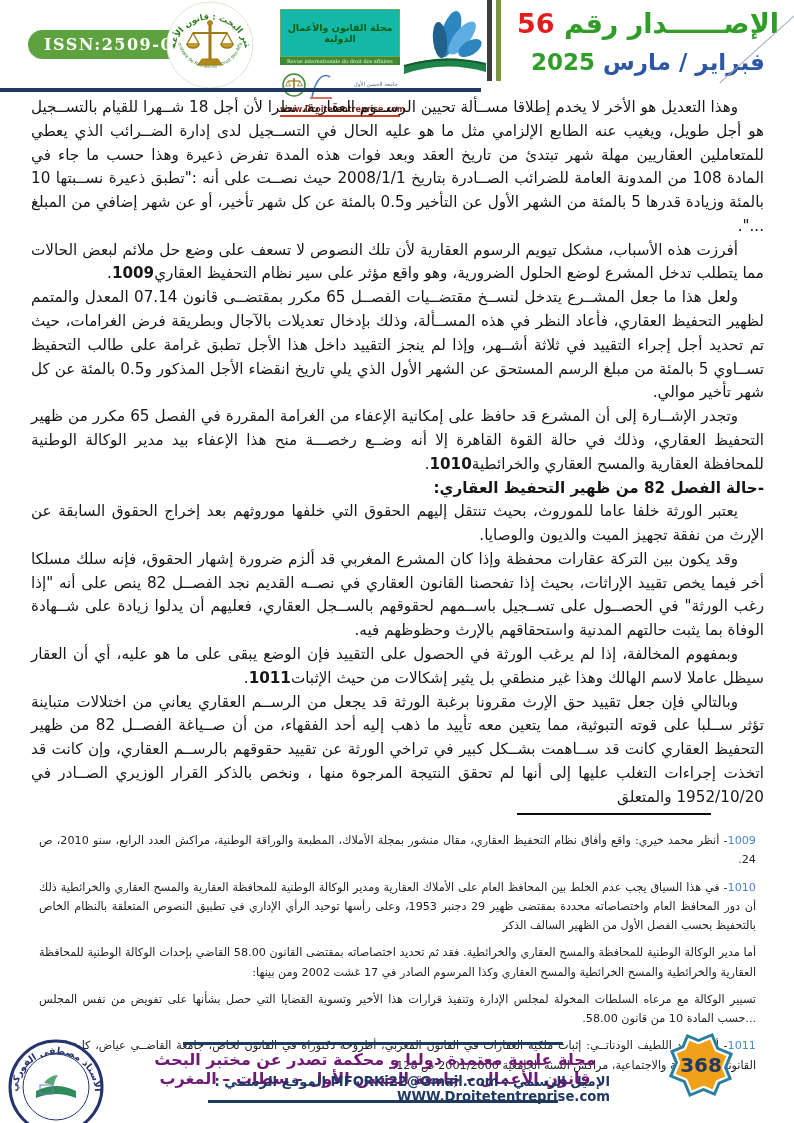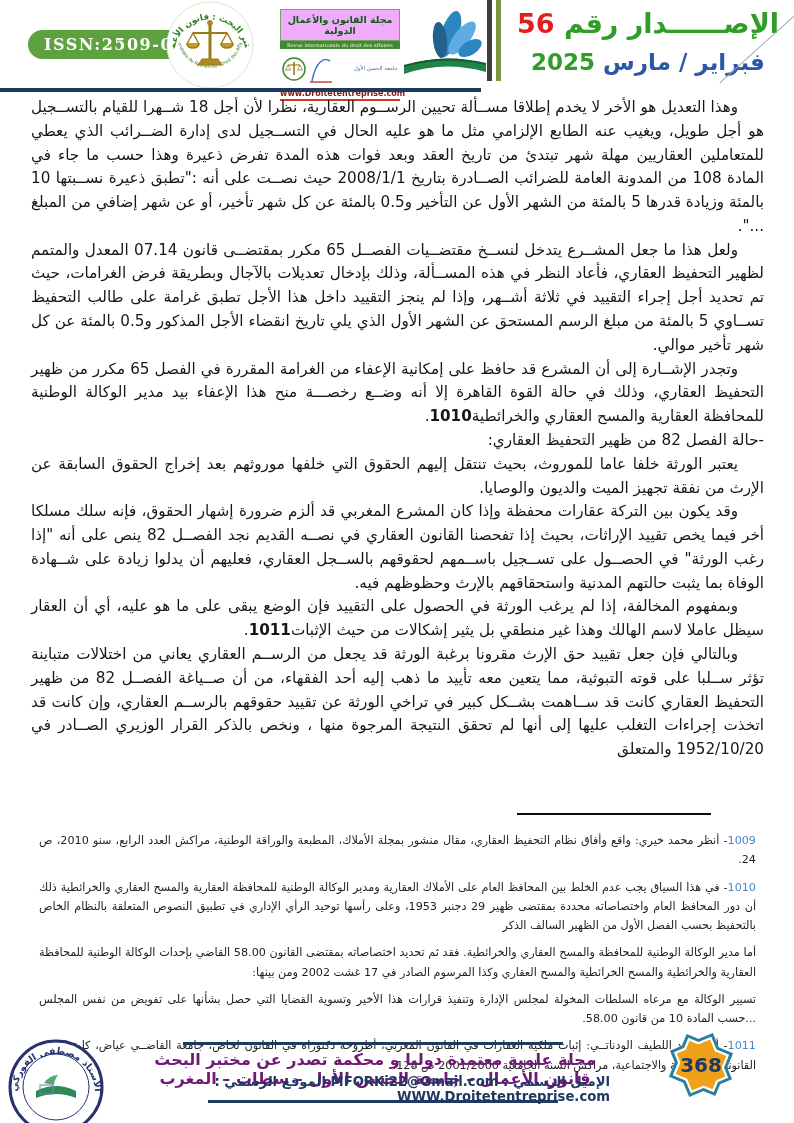--- a/index.html
+++ b/index.html
@@ -5,22 +5,22 @@
   html,body{margin:0;padding:0;background:#e8e8e8;}
   .page{position:relative;width:794px;height:1123px;margin:0 auto;background:#ffffff;
         font-family:"DejaVu Sans",sans-serif;overflow:hidden;}
 
   
   .issn-pill{position:absolute;left:28px;top:30px;background:#5ea23f;color:#fff;
              border-radius:20px;padding:5px 16px;font-size:16px;font-weight:bold;
              letter-spacing:1.5px;font-family:"DejaVu Serif",serif;}
   .lab-logo{position:absolute;left:166px;top:1px;width:88px;height:88px;}
   .journal-logo{position:absolute;left:280px;top:9px;width:120px;}
-  .jl-title{color:#0e5e12;background:#f0abfc;border:1px solid #74a85e;font-size:9.5px;
-            font-weight:bold;text-align:center;padding:4px 1px;direction:rtl;}
+  .jl-title{color:#0e5e12;background:#14b8a6;border:1px solid #74a85e;font-size:9.5px;
+            font-weight:bold;text-align:center;padding:12px 1px;direction:rtl;}
   .jl-sub{background:#3f8a33;color:#f2f2d8;font-size:5px;text-align:center;padding:1px 0;
           font-family:"DejaVu Serif",serif;}
   .jl-mid{height:38px;display:flex;align-items:center;justify-content:space-between;padding:1px 2px;}
   .jl-univ{font-size:5.5px;color:#51719e;direction:rtl;text-align:right;line-height:1.4;}
   .jl-site{color:#7c1d12;font-size:8px;font-weight:bold;border-bottom:2px solid #d23b2a;
            padding-bottom:1px;}
   .bird-logo{position:absolute;left:400px;top:4px;}
   .bar-dark{position:absolute;left:487px;top:0;width:5px;height:81px;background:#3d3d3b;}
   .bar-green{position:absolute;left:496px;top:0;width:5px;height:81px;background:#7d9440;}
   .issue-block{position:absolute;left:506px;top:8px;width:284px;direction:rtl;text-align:center;}
@@ -29,21 +29,21 @@
   .issue-l2{font-size:23px;font-weight:bold;color:#2b57a5;margin-top:10px;white-space:nowrap;}
   .issue-l2 .year{color:#2f9d27;}
   .diag-line{position:absolute;left:705px;top:44px;width:115px;height:1px;background:#9aa7b4;
              transform:rotate(-42deg);}
   .header-rule{position:absolute;left:0;top:88px;width:481px;height:4px;background:#1e3a5f;}
 
   
   .content{position:absolute;left:31px;top:96px;width:733px;direction:rtl;
            text-align:justify;font-size:15.2px;line-height:1.565;color:#161616;}
   .content p{margin:0;text-indent:26px;}
-  .section-heading{font-weight:normal;text-indent:0 !important;}
+  .section-heading{font-weight:bold;text-indent:0 !important;}
   .ref{font-weight:bold;}
 
   
   .fn-sep{position:absolute;left:517px;top:813px;width:194px;height:2px;background:#0c0c0c;}
   .footnotes{position:absolute;left:31px;top:823px;width:733px;direction:rtl;
              text-align:justify;font-size:11.2px;line-height:1.72;color:#222;}
   .footnotes p{margin:8px;}
   .fn-num{color:#4a86c8;}
 
   
@@ -129,20 +129,21 @@
       <span>فبراير / مارس</span>
       <span class="year">2025</span>
     </div>
   </div>
 
   <div class="diag-line"></div>
   <div class="header-rule"></div>
 
   <main class="content">
     <p><span>وهذا التعديل هو الأخر لا يخدم إطلاقا مســألة تحيين الرســوم العقارية، نظرا لأن أجل 18 شــهرا للقيام بالتســجيل هو أجل طويل، ويغيب عنه الطابع الإلزامي مثل ما هو عليه الحال في التســجيل لدى إدارة الضــرائب الذي يعطي للمتعاملين العقاريين مهلة شهر تبتدئ من تاريخ العقد وبعد فوات هذه المدة تفرض ذعيرة وهذا حسب ما جاء في المادة 108 من المدونة العامة للضرائب الصــادرة بتاريخ 2008/1/1 حيث نصــت على أنه :"تطبق ذعيرة نســبتها 10 بالمئة وزيادة قدرها 5 بالمئة من الشهر الأول عن التأخير و0.5 بالمئة عن كل شهر تأخير، أو عن شهر إضافي من المبلغ ...".</span><span class="ref"></span><span></span></p>
+    <p><span>أفرزت هذه الأسباب، مشكل تيويم الرسوم العقارية لأن تلك النصوص لا تسعف على وضع حل ملائم لبعض الحالات مما يتطلب تدخل المشرع لوضع الحلول الضرورية، وهو واقع مؤثر على سير نظام التحفيظ العقاري</span><span class="ref">1009</span><span>.</span></p>
     <p><span>ولعل هذا ما جعل المشــرع يتدخل لنســخ مقتضــيات الفصــل 65 مكرر بمقتضــى قانون 07.14 المعدل والمتمم لظهير التحفيظ العقاري، فأعاد النظر في هذه المســألة، وذلك بإدخال تعديلات بالآجال وبطريقة فرض الغرامات، حيث تم تحديد أجل إجراء التقييد في ثلاثة أشــهر، وإذا لم ينجز التقييد داخل هذا الأجل تطبق غرامة على طالب التحفيظ تســاوي 5 بالمئة من مبلغ الرسم المستحق عن الشهر الأول الذي يلي تاريخ انقضاء الأجل المذكور و0.5 بالمئة عن كل شهر تأخير موالي.</span><span class="ref"></span><span></span></p>
     <p><span>وتجدر الإشــارة إلى أن المشرع قد حافظ على إمكانية الإعفاء من الغرامة المقررة في الفصل 65 مكرر من ظهير التحفيظ العقاري، وذلك في حالة القوة القاهرة إلا أنه وضــع رخصـــة منح هذا الإعفاء بيد مدير الوكالة الوطنية للمحافظة العقارية والمسح العقاري والخرائطية</span><span class="ref">1010</span><span>.</span></p>
     <p class="section-heading">-حالة الفصل 82 من ظهير التحفيظ العقاري:</p>
     <p><span>يعتبر الورثة خلفا عاما للموروث، بحيث تنتقل إليهم الحقوق التي خلفها موروثهم بعد إخراج الحقوق السابقة عن الإرث من نفقة تجهيز الميت والديون والوصايا.</span><span class="ref"></span><span></span></p>
     <p><span>وقد يكون بين التركة عقارات محفظة وإذا كان المشرع المغربي قد ألزم ضرورة إشهار الحقوق، فإنه سلك مسلكا أخر فيما يخص تقييد الإراثات، بحيث إذا تفحصنا القانون العقاري في نصــه القديم نجد الفصــل 82 ينص على أنه "إذا رغب الورثة" في الحصــول على تســجيل باســمهم لحقوقهم بالســجل العقاري، فعليهم أن يدلوا زيادة على شــهادة الوفاة بما يثبت حالتهم المدنية واستحقاقهم بالإرث وحظوظهم فيه.</span><span class="ref"></span><span></span></p>
     <p><span>وبمفهوم المخالفة، إذا لم يرغب الورثة في الحصول على التقييد فإن الوضع يبقى على ما هو عليه، أي أن العقار سيظل عاملا لاسم الهالك وهذا غير منطقي بل يثير إشكالات من حيث الإثبات</span><span class="ref">1011</span><span>.</span></p>
     <p><span>وبالتالي فإن جعل تقييد حق الإرث مقرونا برغبة الورثة قد يجعل من الرســم العقاري يعاني من اختلالات متباينة تؤثر ســلبا على قوته التبوثية، مما يتعين معه تأييد ما ذهب إليه أحد الفقهاء، من أن صــياغة الفصــل 82 من ظهير التحفيظ العقاري كانت قد ســاهمت بشــكل كبير في تراخي الورثة عن تقييد حقوقهم بالرســم العقاري، وإن كانت قد اتخذت إجراءات التغلب عليها إلى أنها لم تحقق النتيجة المرجوة منها ، ونخص بالذكر القرار الوزيري الصــادر في 1952/10/20 والمتعلق</span><span class="ref"></span><span></span></p>
   </main>
 
   <div class="fn-sep"></div>

